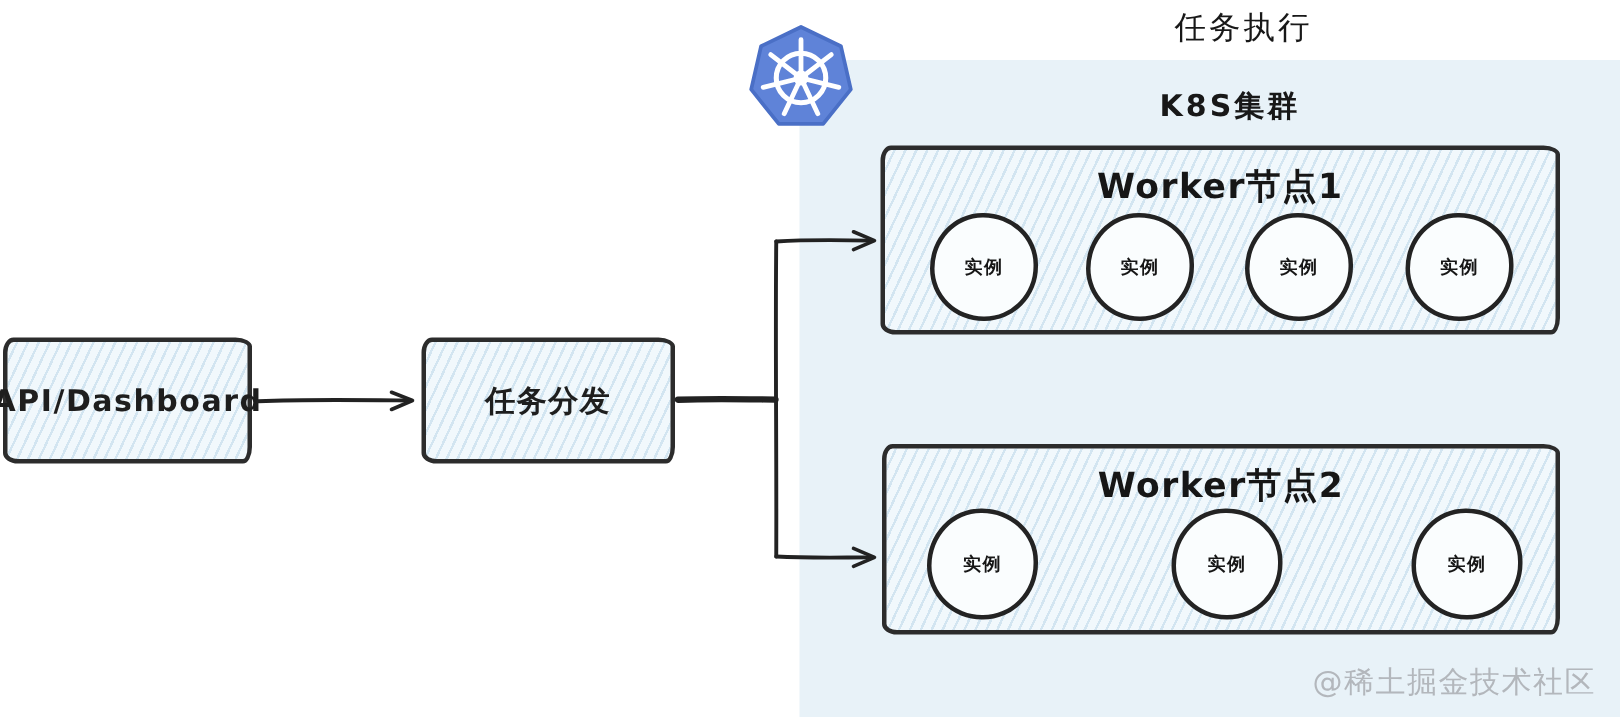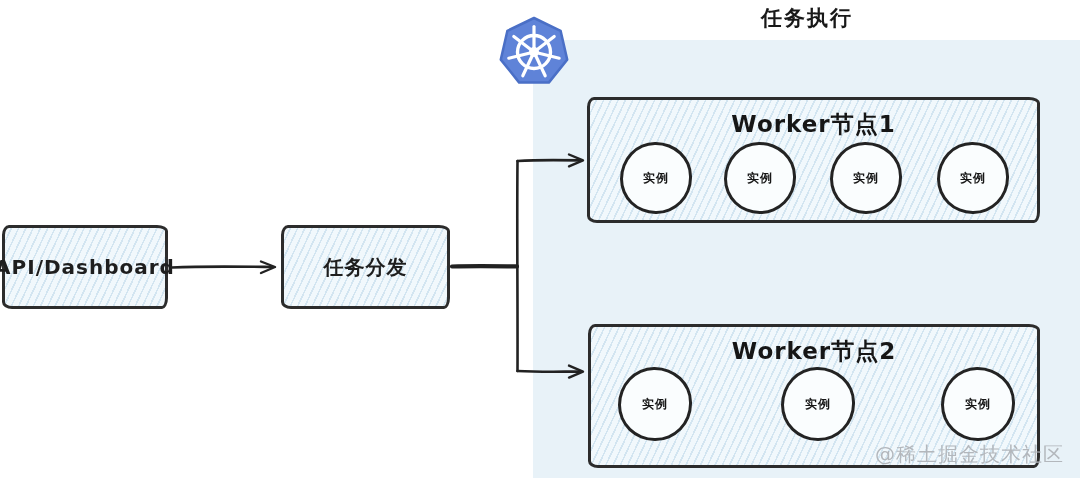--- a/index.html
+++ b/index.html
@@ -5,42 +5,42 @@
   html,body{margin:0;padding:0;background:#ffffff;}
   .stage{
     position:relative;width:1080px;height:478px;overflow:hidden;background:#ffffff;
     font-family:"DejaVu Sans","Liberation Sans",sans-serif;color:#1e1e1e;
   }
   .cluster-bg{
     position:absolute;left:533px;top:40px;width:547px;height:438px;
     background:#e8f2f8;
   }
   .diagram-title{
-    position:absolute;left:712px;top:4px;width:190px;text-align:center;
-    font-size:21px;font-weight:700;letter-spacing:2px;color:#181818;
+    position:absolute;left:734px;top:4px;width:190px;text-align:center;
+    font-size:21px;font-weight:400;letter-spacing:2px;color:#181818;
   }
   .cluster-label{
     position:absolute;left:725px;top:57px;width:190px;text-align:center;
     font-size:20px;font-weight:600;letter-spacing:2px;color:#181818;
   }
   .box{
     position:absolute;border:3px solid #2c2c2c;box-sizing:border-box;
     border-radius:7px 11px 6px 10px / 10px 6px 11px 7px;
     background:
       repeating-linear-gradient(115deg,
         rgba(140,185,215,0.0) 0 5px,
         rgba(140,185,215,0.30) 5px 6.6px),
       #f1f8fc;
   }
   .box.center{display:flex;align-items:center;justify-content:center;}
   .node-label{font-size:20px;font-weight:600;letter-spacing:1px;}
   .api-box{left:2px;top:225px;width:166px;height:84px;}
   .dispatch-box{left:281px;top:225px;width:169px;height:84px;letter-spacing:3px;}
   .worker-box-1{left:587px;top:97px;width:453px;height:126px;}
-  .worker-box-2{left:588px;top:324px;width:452px;height:144px;}
+  .worker-box-2{left:588px;top:296px;width:452px;height:127px;}
   .worker-title{
     position:absolute;left:0;top:9px;width:100%;text-align:center;
     font-size:23px;font-weight:600;letter-spacing:1px;color:#161616;
   }
   .instance{
     position:absolute;border:3px solid #232323;box-sizing:border-box;
     border-radius:49% 51% 50% 50% / 52% 48% 51% 49%;
     background:#fafdfe;display:flex;align-items:center;justify-content:center;
     font-size:12px;font-weight:600;letter-spacing:1px;color:#161616;
   }
@@ -57,20 +57,21 @@
 </style>
 </head>
 <body>
 
 <div class="stage">
 
   <div class="cluster-bg"></div>
 
   <div class="diagram-title">任务执行</div>
 
+  <div class="cluster-label">K8S集群</div>
 
   <svg class="k8s-logo" viewBox="0 0 72 72">
     <polygon points="35,3 61.6,15.8 68.2,44.6 49.8,67.6 20.2,67.6 1.8,44.6 8.4,15.8" fill="#5f83d8" stroke="#4a6fc6" stroke-width="2.5" stroke-linejoin="round"></polygon>
     <circle cx="35" cy="37" r="16.5" fill="none" stroke="#ffffff" stroke-width="3.4"></circle>
     <g stroke="#ffffff" stroke-width="3.2" stroke-linecap="round">
       <line x1="35" y1="37" x2="35" y2="11.5"></line>
       <line x1="35" y1="37" x2="55.2" y2="21.4"></line>
       <line x1="35" y1="37" x2="60.2" y2="43.2"></line>
       <line x1="35" y1="37" x2="46.2" y2="60.8"></line>
       <line x1="35" y1="37" x2="23.8" y2="60.8"></line>

